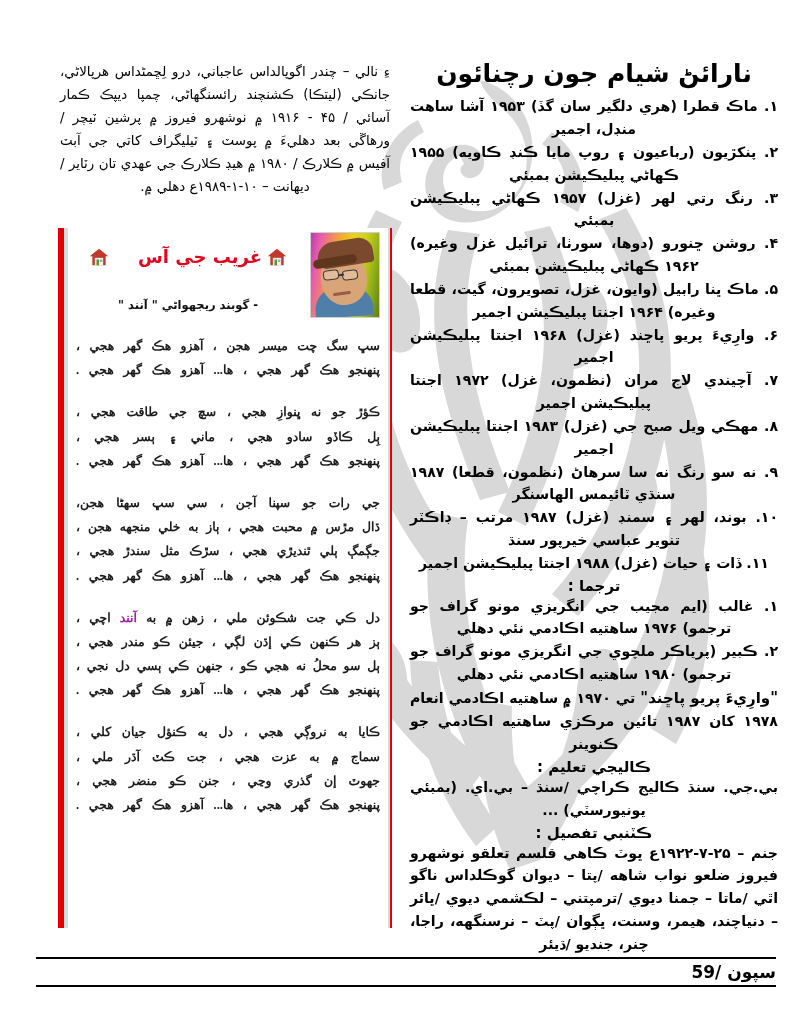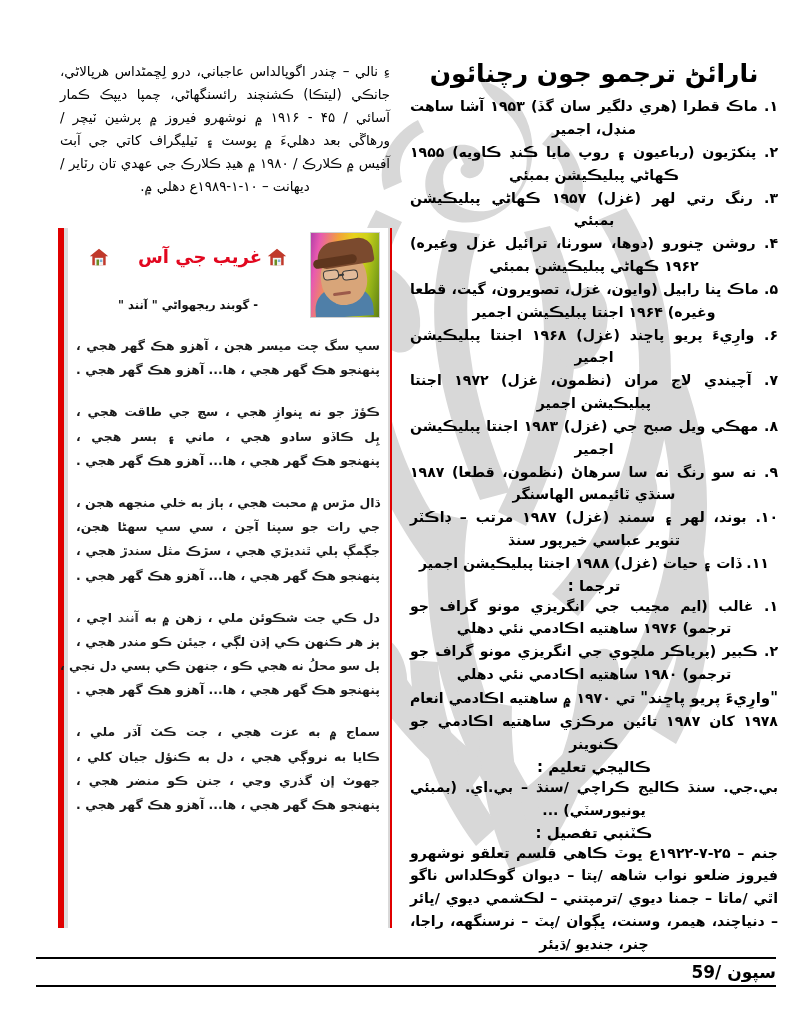--- a/index.html
+++ b/index.html
@@ -266,23 +266,23 @@
   .verse {
     font-size: 12.4px;
     line-height: 1.95;
     color: #1a1a1a;
     font-weight: 600;
     text-align: justify;
     text-align-last: justify;
     white-space: nowrap;
   }
 
-  .hl { color: #404040; font-weight: bold; }
-
-  #stanzas { padding-top: 6px; }
+  .hl { color: #a21caf; font-weight: bold; }
+
+  #stanzas { padding-top: 6px; font-family: Liberation Serif, serif; }
 
   
   #footer {
     position: absolute;
     left: 36px;
     right: 24px;
     bottom: 48px;
     z-index: 4;
   }
   .rule-top {
@@ -406,45 +406,45 @@
             <div class="stanza">
               <div class="verse">سڀ سگ چت ميسر هجن ، آهزو هڪ گهر هجي ،</div>
               <div class="verse">پنهنجو هڪ گهر هجي ،   ها... آهزو هڪ گهر هجي .</div>
             </div>
             <div class="stanza">
               <div class="verse">ڪؤڙ جو نه ڀنوازِ هجي ،  سچ جي طاقت هجي ،</div>
               <div class="verse">ٻِل ڪاڏو سادو هجي ، ماني ۽ ٻسر هجي ،</div>
               <div class="verse">پنهنجو هڪ گهر هجي ،   ها... آهزو هڪ گهر هجي .</div>
             </div>
             <div class="stanza">
+              <div class="verse">جي رات جو سپنا آجن ، سي سڀ سهڻا هجن،</div>
               <div class="verse">ڌال مڙس ۾ محبت هجي ، ٻاز به خلي منجهه هجن ،</div>
-              <div class="verse">جي رات جو سپنا آجن ، سي سڀ سهڻا هجن،</div>
               <div class="verse">جڳمڳ ٻلي ٿنديڙي هجي ، سڙڪ مثل سندڙ هجي ،</div>
               <div class="verse">پنهنجو هڪ گهر هجي ،   ها... آهزو هڪ گهر هجي .</div>
             </div>
             <div class="stanza">
               <div class="verse">دل ڪي جت شڪوئن ملي ، زهن ۾ به <span class="hl">آنند</span> اچي ،</div>
               <div class="verse">ٻز هر ڪنهن ڪي إڌن لڳي ، جيئن ڪو مندر هجي ،</div>
               <div class="verse">ٻل سو محلُ نه هجي ڪو ، جنهن ڪي ٻسي دل نجي ،</div>
               <div class="verse">پنهنجو هڪ گهر هجي ،   ها... آهزو هڪ گهر هجي .</div>
             </div>
             <div class="stanza">
+              <div class="verse">ڪايا به نروڳي هجي ، دل به ڪنؤل جيان کلي ،</div>
               <div class="verse">سماج ۾ به عزت هجي ، جت ڪٽ آڌر ملي ،</div>
-              <div class="verse">ڪايا به نروڳي هجي ، دل به ڪنؤل جيان کلي ،</div>
               <div class="verse">جهوٽ إن گذري وڃي ، جنن ڪو منضر هجي ،</div>
               <div class="verse">پنهنجو هڪ گهر هجي ،   ها... آهزو هڪ گهر هجي .</div>
             </div>
           </div>
 
       </div>
     </div>
 
     <div id="col-right">
 
-      <div id="works-title">نارائڻ ترجمو جون رچنائون</div>
+      <div id="works-title">نارائڻ شيام جون رچنائون</div>
 
       <div class="biblio-list" id="works-list">
           <div class="biblio-item">۱. ماڪ قطرا (هري دلگير سان گڏ) ۱۹۵۳ آشا ساهت منڊل، اجمير</div>
           <div class="biblio-item">۲. پنکڙيون (رباعيون ۽ روپ مايا ڪنڊ ڪاويه) ۱۹۵۵ ڪهاڻي پبليڪيشن بمبئي</div>
           <div class="biblio-item">۳. رنگ رتي لهر (غزل) ۱۹۵۷ ڪهاڻي پبليڪيشن بمبئي</div>
           <div class="biblio-item">۴. روشن ڇنورو (دوها، سورٺا، ترائيل غزل وغيره) ۱۹۶۲ ڪهاڻي پبليڪيشن بمبئي</div>
           <div class="biblio-item">۵. ماڪ ڀنا رابيل (وايون، غزل، تصويرون، گيت، قطعا وغيره) ۱۹۶۴ اجنتا پبليڪيشن اجمير</div>
           <div class="biblio-item">۶. وارِيءَ پريو پاڇند (غزل) ۱۹۶۸ اجنتا پبليڪيشن اجمير</div>
           <div class="biblio-item">۷. آچيندي لاج مران (نظمون، غزل) ۱۹۷۲ اجنتا پبليڪيشن اجمير</div>
           <div class="biblio-item">۸. مهڪي ويل صبح جي (غزل) ۱۹۸۳ اجنتا پبليڪيشن اجمير</div>

